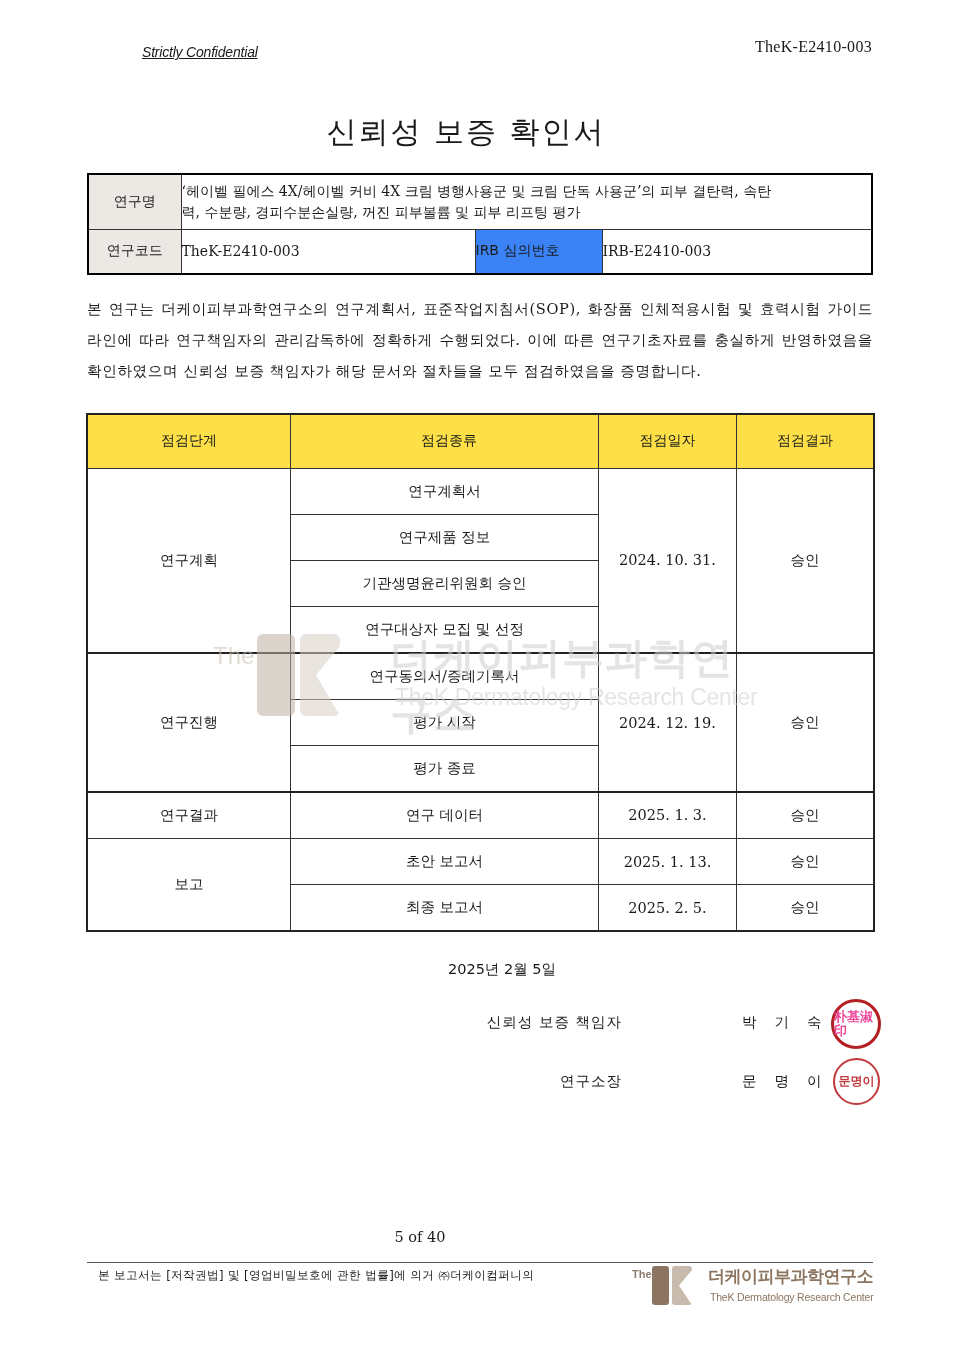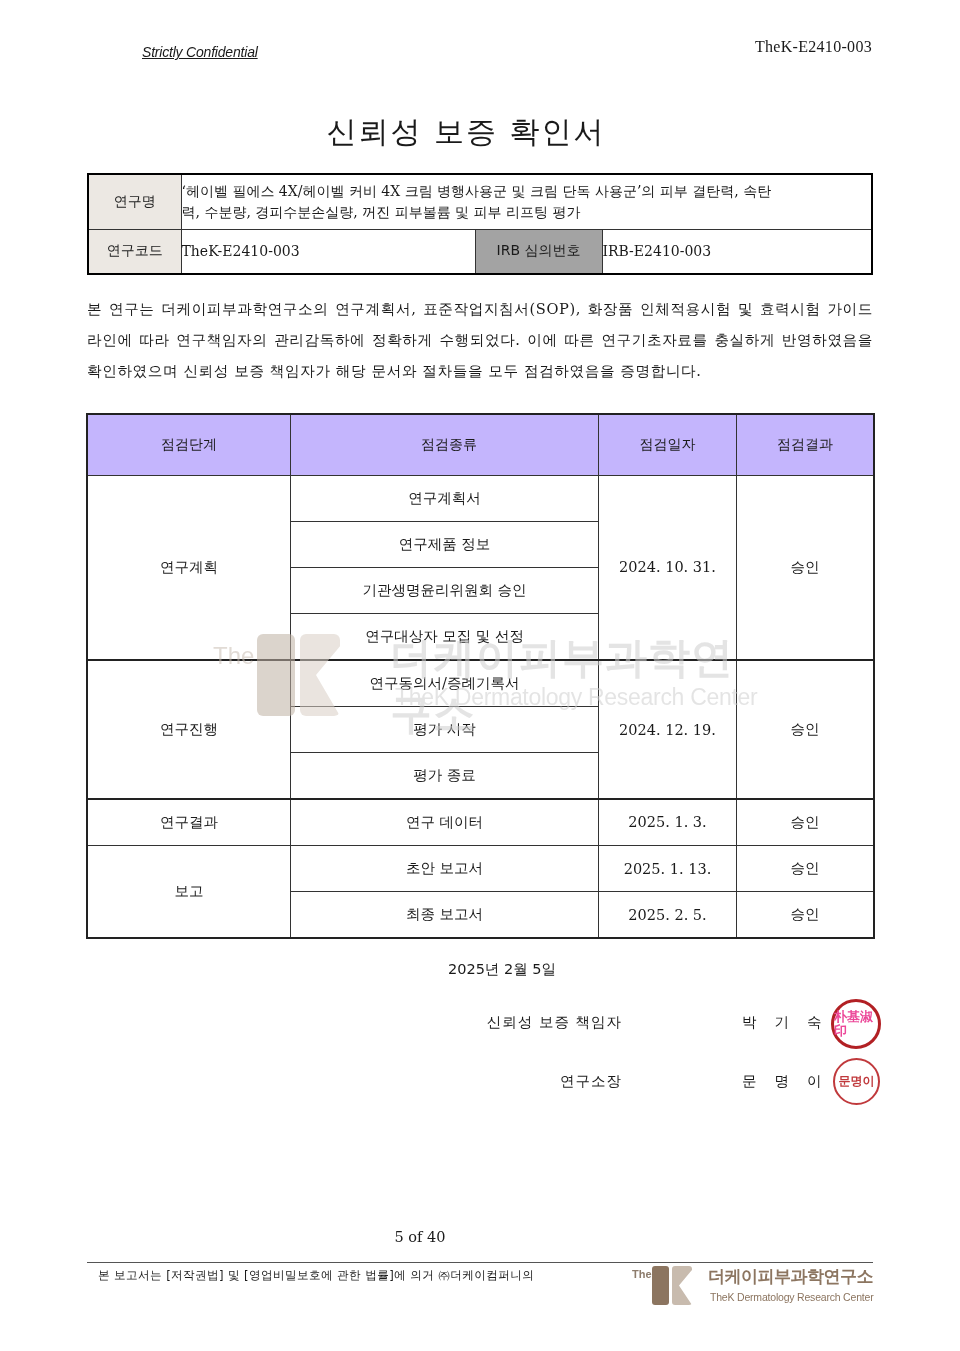--- a/index.html
+++ b/index.html
@@ -11,27 +11,27 @@
 
   .title { position: absolute; left: 0; width: 932px; top: 112px; text-align: center; font-family: "DejaVu Sans", sans-serif; font-size: 30px; font-weight: normal; letter-spacing: 2px; }
 
   table { border-collapse: collapse; }
   .info { position: absolute; left: 87px; top: 173px; width: 786px; border: 2px solid #000000; }
   .info td { border: 1px solid #333; font-size: 14px; vertical-align: middle; }
   .info .lbl { background: #ece8e3; text-align: center; width: 93px; font-family: "DejaVu Sans", sans-serif; font-size: 14px; }
   .info .val { padding: 3px 0; line-height: 21px; font-size: 14px; }
   .info tr.r1 td { height: 55px; }
   .info tr.r2 td { height: 45px; }
-  .info .lbl2 { width: 127px; background: #a3a3a3; text-align: center; font-size: 14px; font-family: "DejaVu Sans", sans-serif; }
+  .info .lbl2 { width: 127px; background: #3b82f6; text-align: left; font-size: 14px; font-family: "DejaVu Sans", sans-serif; }
 
   .para { position: absolute; left: 87px; top: 293px; width: 786px; font-size: 14.6px; line-height: 31px; text-align: justify; letter-spacing: 0.6px; }
 
   .check { position: absolute; left: 86px; top: 413px; width: 789px; border: 2px solid #222; }
   .check td, .check th { border: 1px solid #333; text-align: center; vertical-align: middle; font-size: 14.5px; font-weight: normal; }
-  .check th { background: #c4b5fd; height: 61px; font-family: "DejaVu Sans", sans-serif; font-size: 14px; }
+  .check th { background: #fde047; height: 54px; font-family: "DejaVu Sans", sans-serif; font-size: 14px; }
   .check td { height: 46.3px; }
   .check .c1 { width: 204px; }
   .check .c2 { width: 309px; padding-left: 9px; }
   .check .c3 { width: 138px; }
   .check .c4 { width: 138px; }
   .check tr.thick td { border-top: 2px solid #222; }
 
   .watermark { position: absolute; left: 205px; top: 632px; width: 560px; height: 90px; pointer-events: none; opacity: 0.55; }
   .wm-the { position: absolute; left: 8px; top: 10px; font-family: "Liberation Sans", sans-serif; font-size: 24px; color: #c9beb4; }
   .wm-k1 { position: absolute; left: 52px; top: 2px; width: 38px; height: 82px; background: #bfb1a4; border-radius: 6px; }

